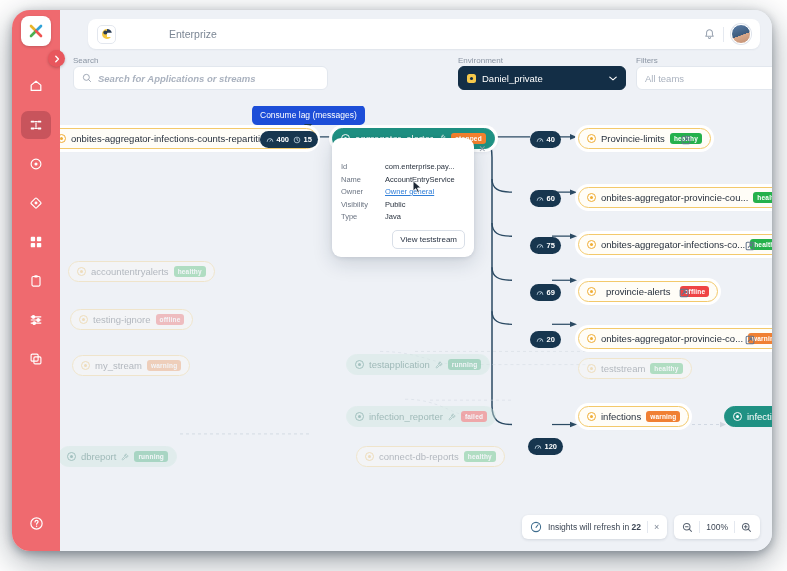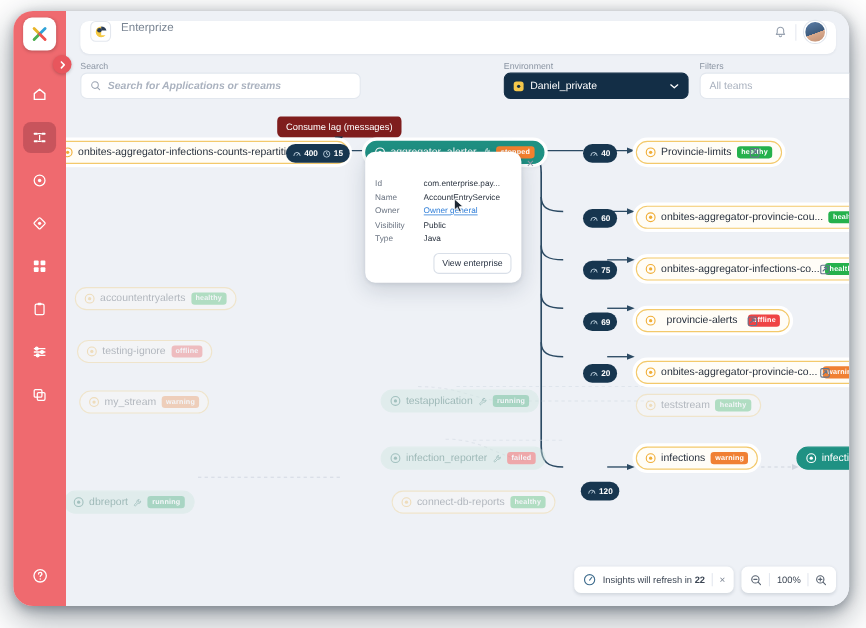--- a/index.html
+++ b/index.html
@@ -54,24 +54,25 @@
   }
 
   
   #content {
     position: absolute; left: 48px; top: 0; right: 0; bottom: 0;
     background: #eef1f6;
   }
 
   
   #topbar {
-    position: absolute; left: 13px; top: 9px; right: 12px; height: 30px;
+    position: absolute; left: 28px; top: 9px; right: 12px; height: 30px;
     background: #ffffff; border-radius: 8px;
-    display: flex; align-items: flex-start; padding: 0 9px;
+    display: flex; align-items: center; padding: 0 9px;
     box-shadow: 0 1px 2px rgba(16,32,60,.06);
+    gap: 44px;
   }
   .brand-mark {
     width: 19px; height: 19px; border-radius: 5px;
     border: 1px solid #e3e7ee;
     display: flex; align-items: center; justify-content: center;
     margin-right: 9px;
   }
   .brand-name { font-size: 10.5px; color: #7b8694; }
   .topbar-right { margin-left: auto; display: flex; align-items: center; gap: 7px; }
   .divider-v { width: 1px; height: 15px; background: #e5e9f0; }
@@ -180,21 +181,21 @@
     background: #17364f; color: #ffffff;
     display: flex; align-items: center; gap: 4px;
     font-size: 7.5px; font-weight: bold;
     cursor: pointer;
   }
   .lag-seg { display: flex; align-items: center; gap: 2.5px; }
 
   
   #lag-tooltip {
     position: absolute;
-    background: #7f1d1d; color: #ffffff;
+    background: #1d4ed8; color: #ffffff;
     font-size: 8.5px; padding: 5px 8px; border-radius: 5px;
     white-space: nowrap;
   }
   #lag-tooltip::after {
     content: ""; position: absolute; left: 50%; margin-left: -4px; bottom: -4px;
     border-left: 4px solid transparent; border-right: 4px solid transparent;
     border-top: 5px solid #17364f;
   }
 
   
@@ -461,21 +462,21 @@
           <span class="v">com.enterprise.pay...</span>
           <span class="k">Name</span>
           <span class="v">AccountEntryService</span>
           <span class="k">Owner</span>
           <span class="v link">Owner general</span>
           <span class="k">Visibility</span>
           <span class="v">Public</span>
           <span class="k">Type</span>
           <span class="v">Java</span>
         </div>
-        <button class="view-btn">View enterprise</button>
+        <button class="view-btn">View teststream</button>
       </div>
 
       <svg class="cursor-arrow" style="left:352px; top:74px;" viewBox="0 0 12 16">
         <path d="M1 1 L1 12.5 L4 9.8 L6.2 14.4 L8 13.5 L5.9 9.1 L9.8 8.8 Z" fill="#1d2733" stroke="#fff" stroke-width=".8"></path>
       </svg>
 
       <div class="lag-pill" style="left:470px; top:25px;">
         <span class="lag-seg">
           <svg width="8" height="8" viewBox="0 0 14 14" fill="none" stroke="#cfe0ec" stroke-width="1.3">
             <path d="M2 9.5a5 5 0 0 1 10 0" stroke-linecap="round"></path>

